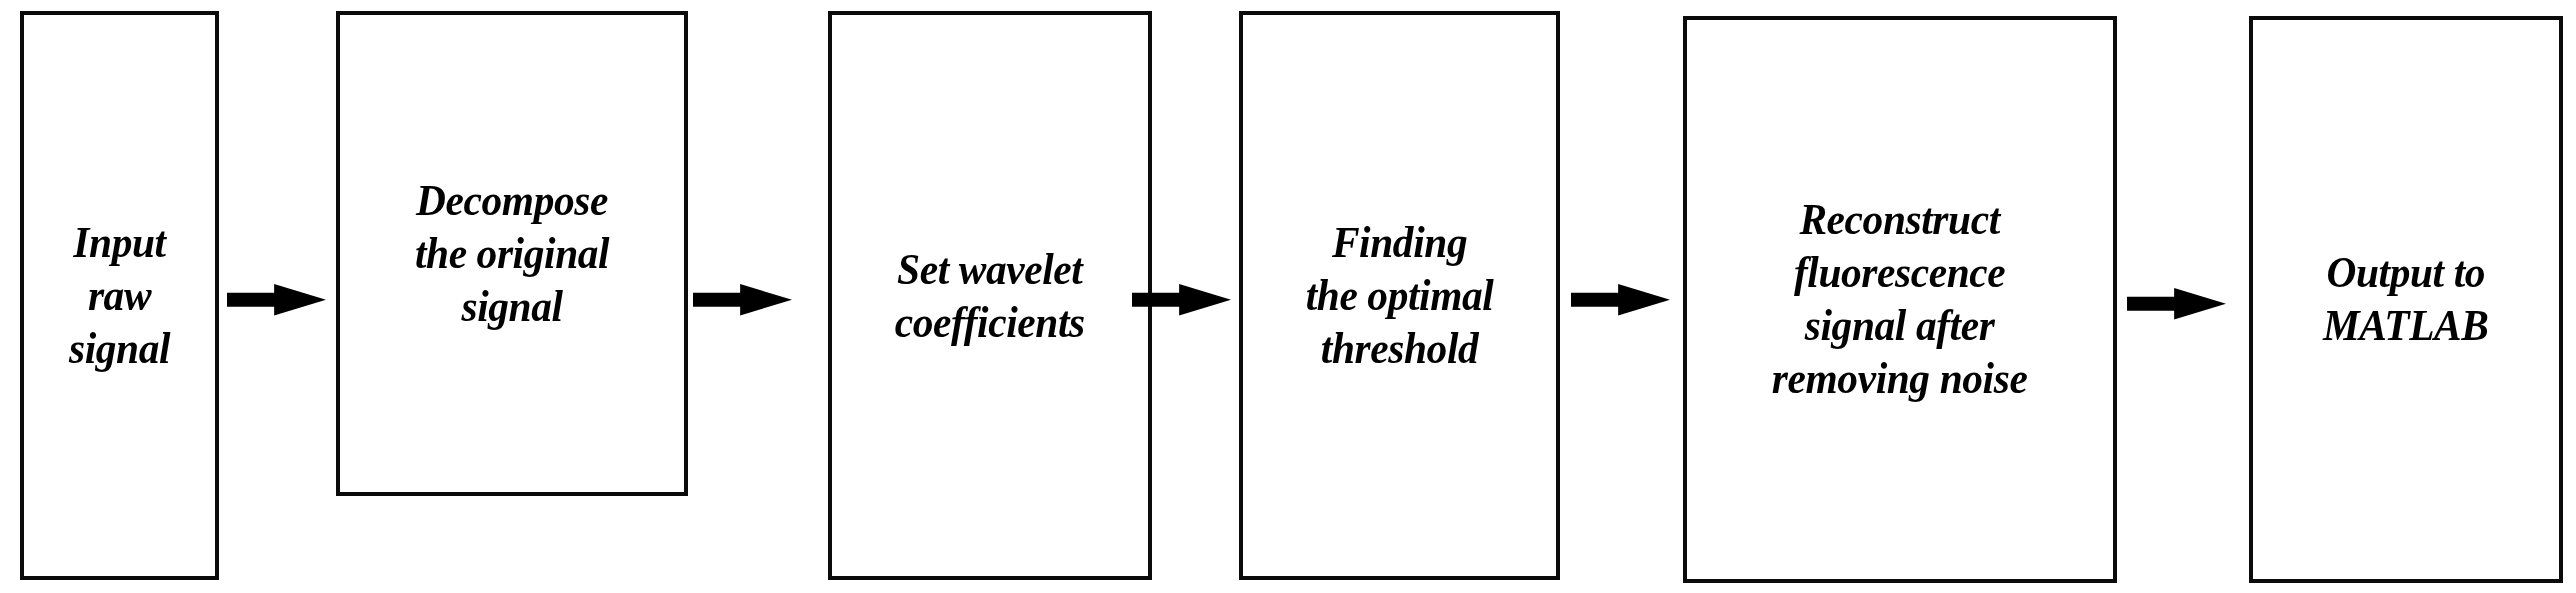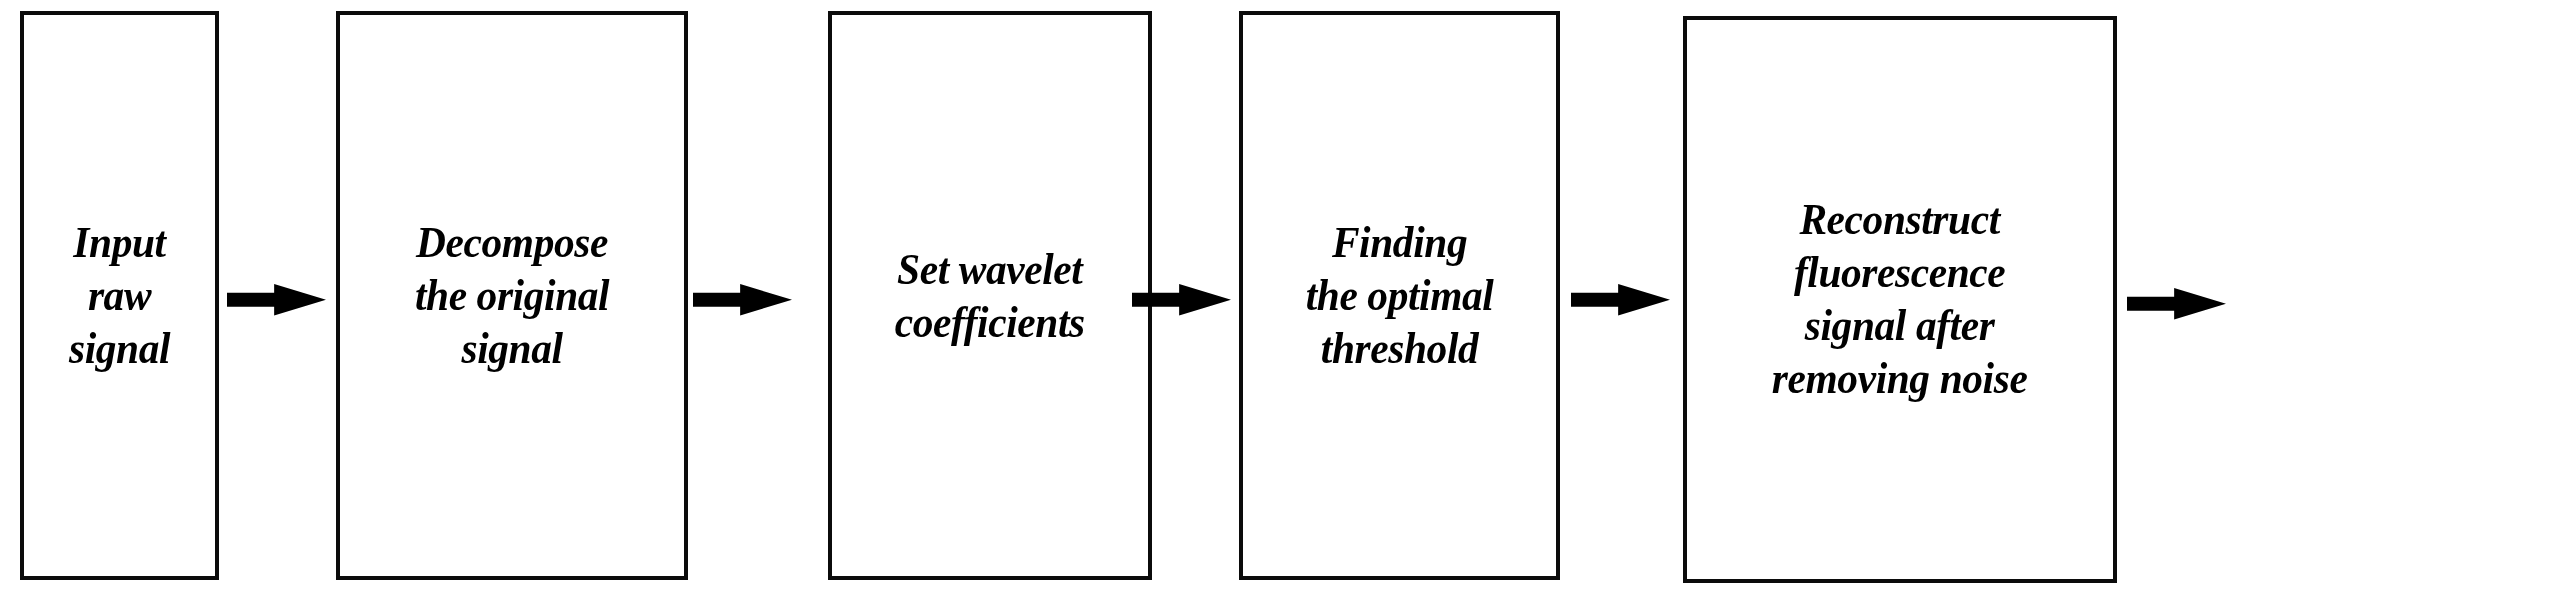--- a/index.html
+++ b/index.html
@@ -46,21 +46,21 @@
 <body>
 
 <div id="canvas">
 
   <div class="flow-box" style="left: 19.7px; top: 11px; width: 199px; height: 569px;">
     <span class="box-label">Input
 raw
 signal</span>
   </div>
 
-  <div class="flow-box" style="left: 336px; top: 11px; width: 352px; height: 569px;">
+  <div class="flow-box" style="left: 336px; top: 11px; width: 352px; height: 485px;">
     <span class="box-label">Decompose
 the original
 signal</span>
   </div>
 
   <div class="flow-box" style="left: 800px; top: 11px; width: 324px; height: 569px; margin-left: 28px;">
     <span class="box-label">Set wavelet
 coefficients</span>
   </div>
 
@@ -70,20 +70,24 @@
 threshold</span>
   </div>
 
   <div class="flow-box" style="left: 1683px; top: 15.8px; width: 434px; height: 567px;">
     <span class="box-label">Reconstruct
 fluorescence
 signal after
 removing noise</span>
   </div>
 
+  <div class="flow-box" style="left: 2249px; top: 15.8px; width: 314px; height: 567px;">
+    <span class="box-label">Output to
+MATLAB</span>
+  </div>
 
   <div class="arrow" style="left: 227px; top: 284px; width: 99px;">
     <svg viewBox="0 0 126 40" preserveAspectRatio="none" aria-hidden="true">
       <path d="M0,11 L60,11 L60,0 L126,20 L60,40 L60,29 L0,29 Z" fill="#000000"></path>
     </svg>
   </div>
 
   <div class="arrow" style="left: 693px; top: 284px; width: 99px;">
     <svg viewBox="0 0 126 40" preserveAspectRatio="none" aria-hidden="true">
       <path d="M0,11 L60,11 L60,0 L126,20 L60,40 L60,29 L0,29 Z" fill="#000000"></path>

